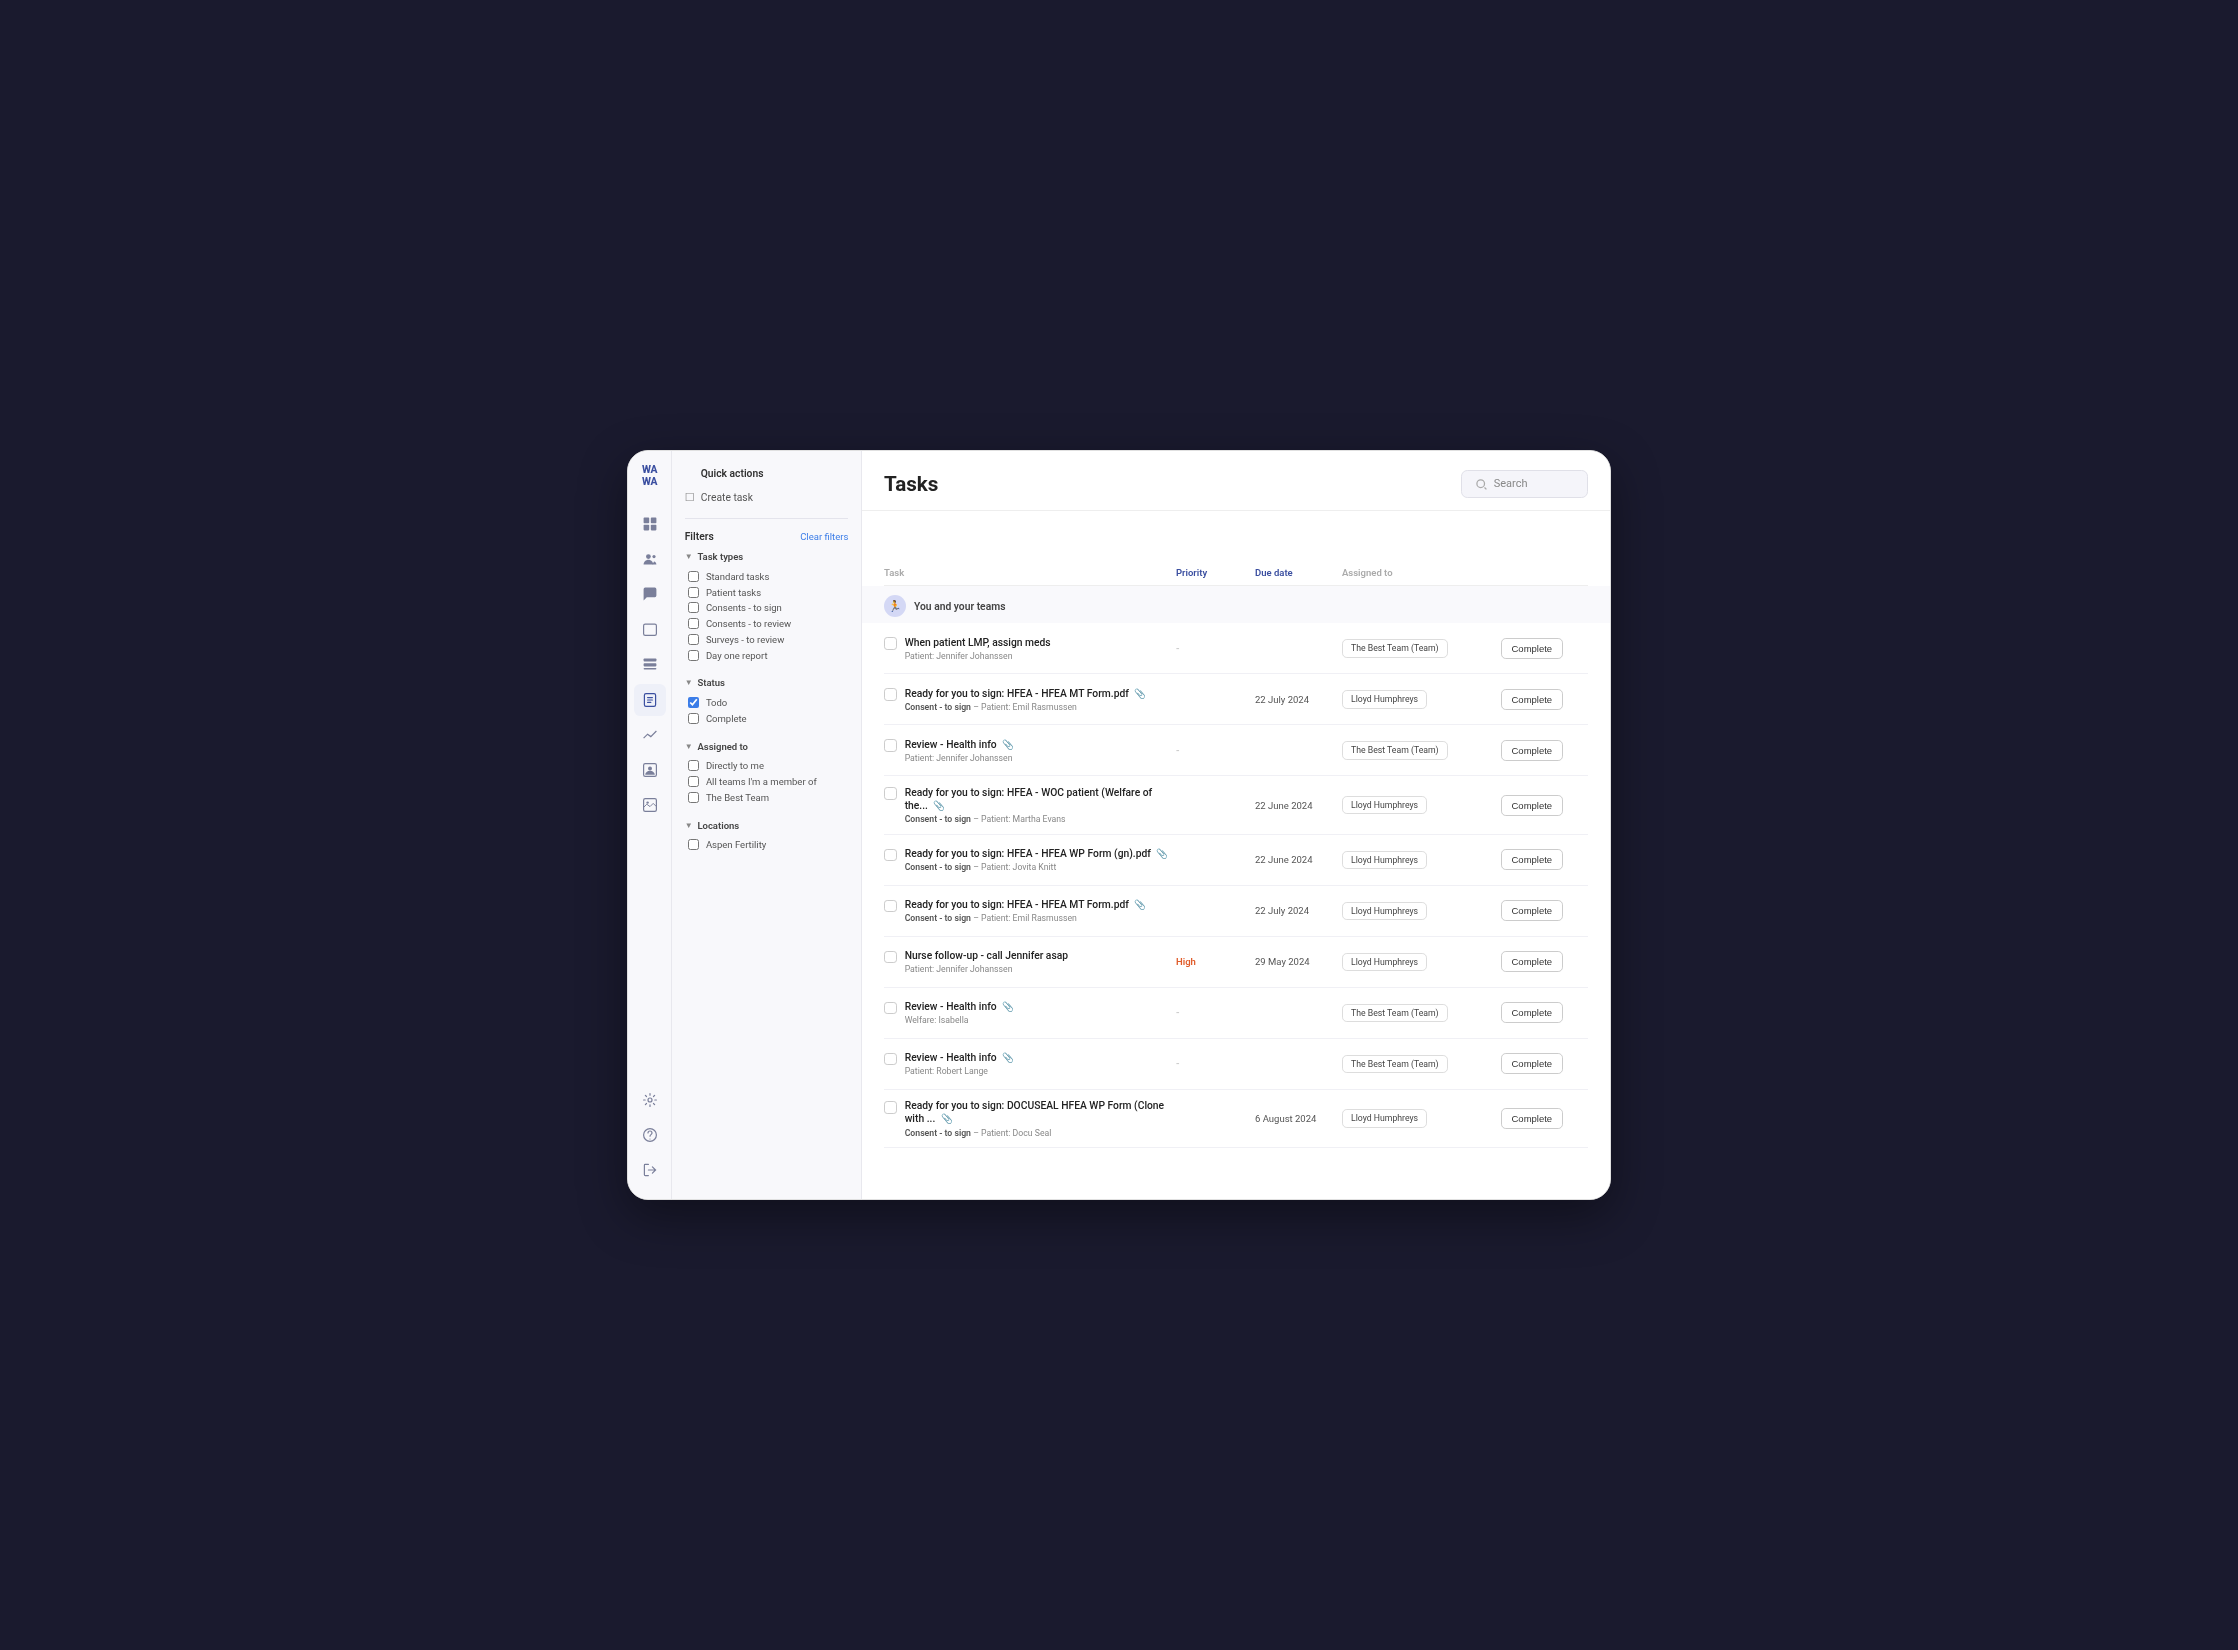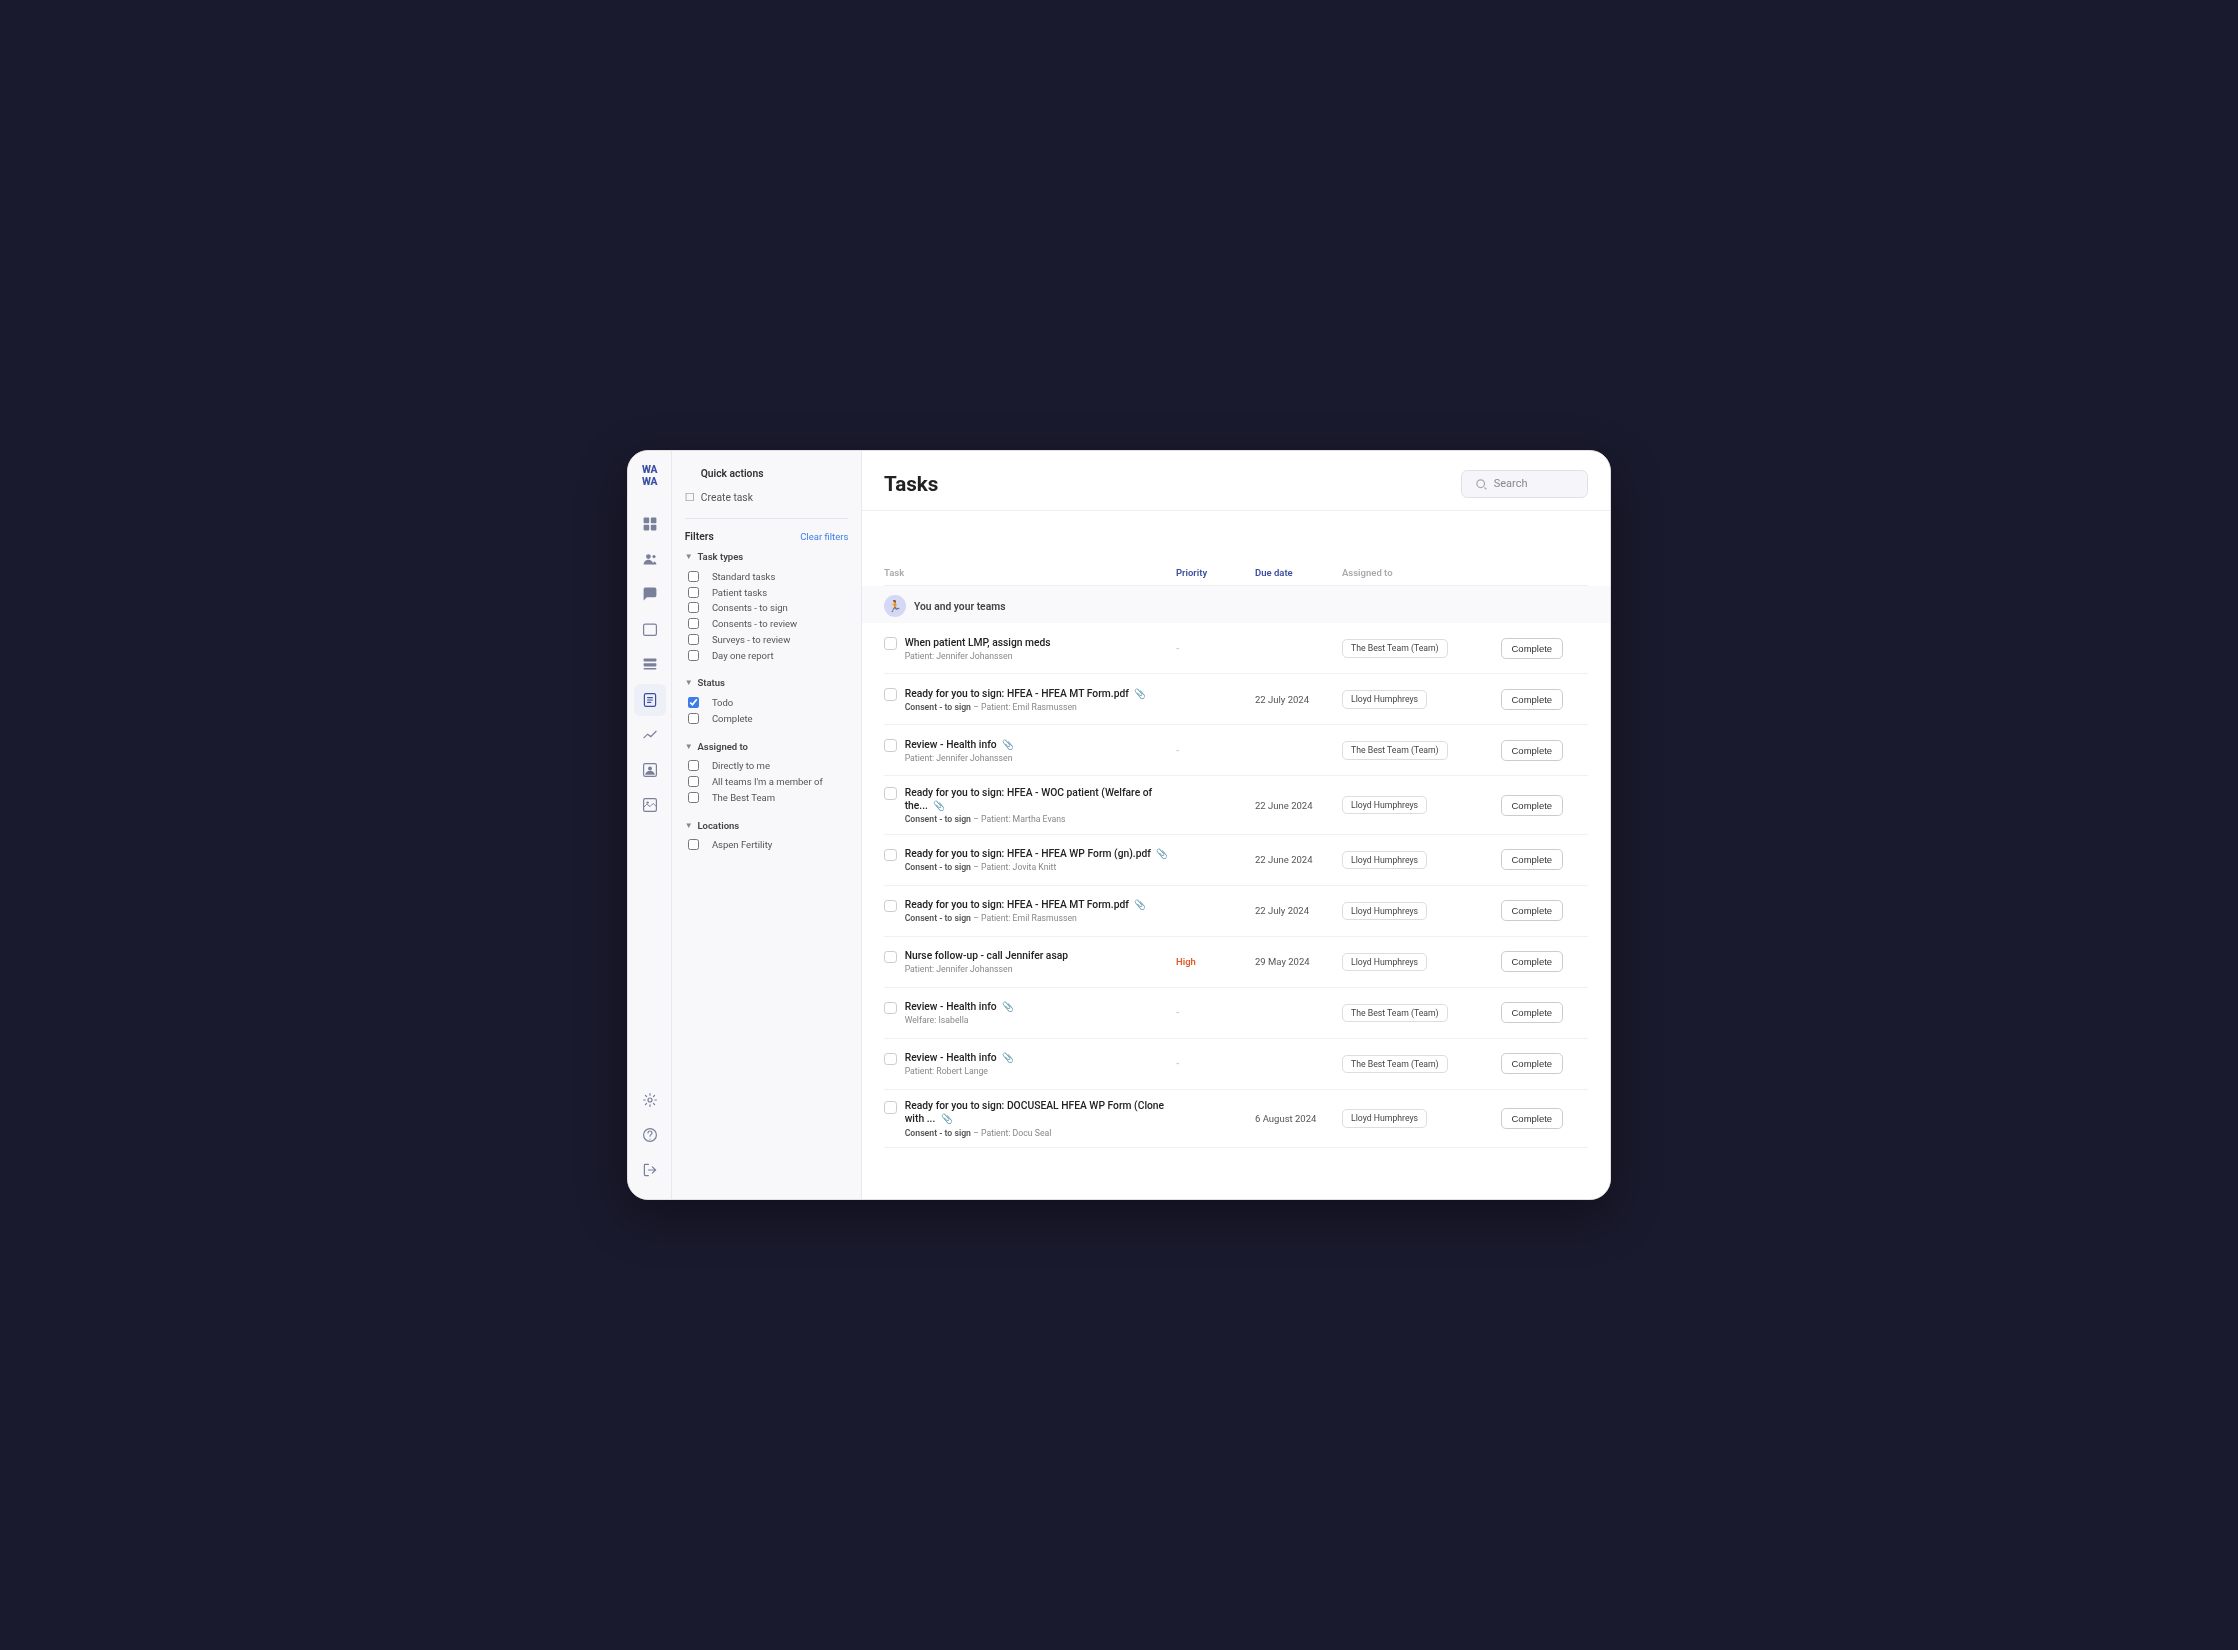--- a/index.html
+++ b/index.html
@@ -110,21 +110,21 @@
       font-size: 9.5px;
       font-weight: 600;
       color: #444;
       margin-bottom: 6.3px;
       cursor: pointer;
     }
     .filter-group-label .chevron { font-size: 8px; color: #888; }
     .filter-option {
       display: flex;
       align-items: center;
-      gap: 13px;
+      gap: 7px;
       font-size: 9.5px;
       color: #555;
       padding: 2.4px 0 2.4px 3.2px;
       cursor: pointer;
     }
     .filter-option input[type="checkbox"] {
       width: 11px;
       height: 11px;
       accent-color: #3b7de8;
       cursor: pointer;

